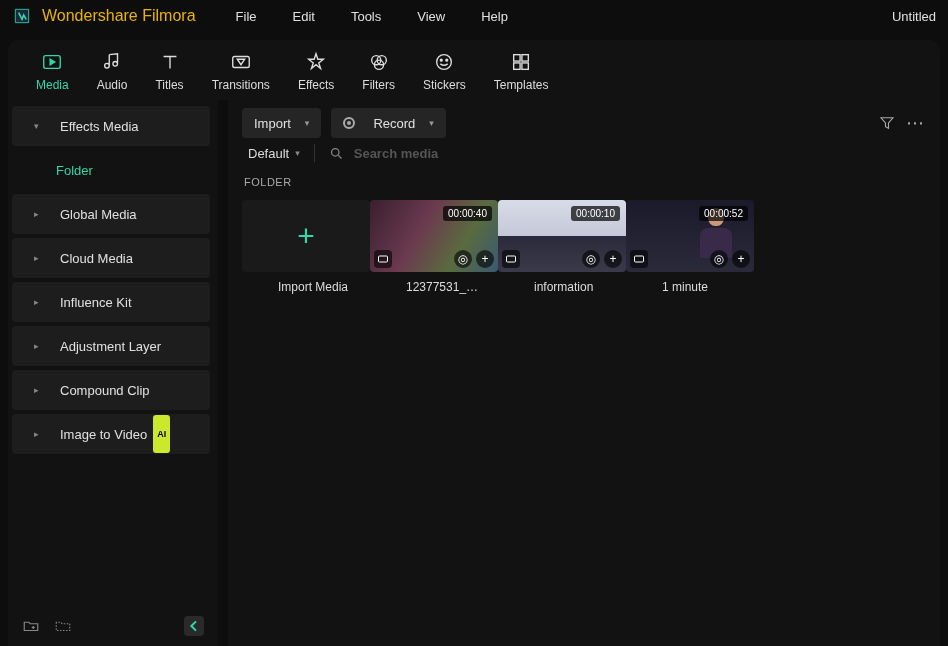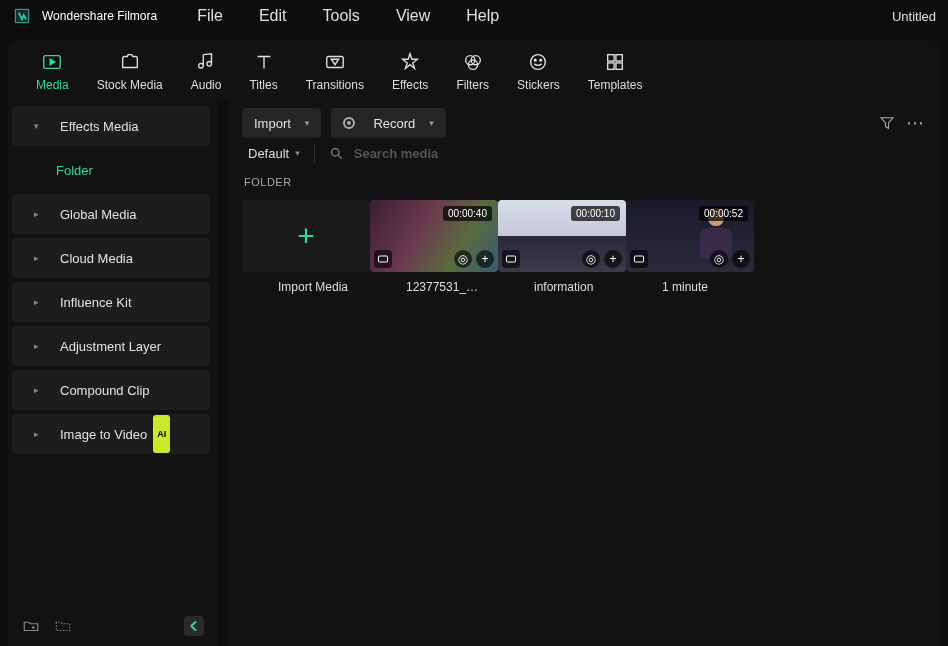--- a/index.html
+++ b/index.html
@@ -1,22 +1,22 @@
 <!DOCTYPE html>
 <html><head>
   <meta charset="utf-8">
   <style>
     * { margin: 0; padding: 0; box-sizing: border-box; font-family: -apple-system, BlinkMacSystemFont, "Segoe UI", sans-serif; }
     body { background: #0d0d0d; color: #e0e0e0; width: 948px; height: 646px; overflow: hidden; user-select: none; }
     
     .title-bar { display: flex; align-items: center; padding: 0 12px; height: 32px; background: #0d0d0d; }
     .logo { width: 20px; height: 20px; margin-right: 10px; display: flex; align-items: center; justify-content: center; }
-    .app-title { font-size: 12px; font-weight: 500; color: #ffffff; margin-right: 40px; }
+    .app-title { font-size: 16px; font-weight: 500; color: #eab308; margin-right: 40px; }
     .menu-bar { display: flex; gap: 36px; }
-    .menu-item { font-size: 16px; color: #e0e0e0; cursor: pointer; }
+    .menu-item { font-size: 13px; color: #e0e0e0; cursor: pointer; }
     .doc-title { margin-left: auto; font-size: 13px; color: #e0e0e0; }
     
     .tab-bar { display: flex; gap: 28px; padding: 10px 28px 8px; background: #121212; border-radius: 10px 10px 0 0; margin: 8px 8px 0 8px; }
     .tab-item { display: flex; flex-direction: column; align-items: center; gap: 4px; cursor: pointer; color: #ddd; font-size: 12px; }
     .tab-item.active { color: #33d6a8; }
     .tab-icon { width: 24px; height: 24px; display: flex; align-items: center; justify-content: center; }
     .tab-icon svg { width: 22px; height: 22px; stroke: currentColor; fill: none; stroke-width: 1.5; }
 
     .main-area { display: flex; height: calc(646px - 32px - 68px); margin: 0 8px 8px 8px; }
     
@@ -91,28 +91,20 @@
 
 <div class="tab-bar">
   <div class="tab-item active">
     <span class="tab-icon">
         <svg viewBox="0 0 24 24">
           <rect x="3" y="5" width="18" height="14" rx="2"></rect>
           <polygon points="10,9 10,15 15,12" fill="currentColor"></polygon>
         </svg>
       </span>
     <span>Media</span>
-  </div>
-  <div class="tab-item">
-    <span class="tab-icon">
-        <svg viewBox="0 0 24 24">
-          <path d="M4 8 L4 18 L20 18 L20 8 M4 8 Q4 6 6 6 L9 6 L10 4 L14 4 L15 6 L18 6 Q20 6 20 8"></path>
-        </svg>
-      </span>
-    <span>Stock Media</span>
   </div>
   <div class="tab-item">
     <span class="tab-icon">
         <svg viewBox="0 0 24 24">
           <path d="M9 4 L9 16 M9 4 L18 3 L18 14 M9 16 A2.5 2.5 0 1 1 4 16 A2.5 2.5 0 1 1 9 16 M18 14 A2.5 2.5 0 1 1 13 14 A2.5 2.5 0 1 1 18 14"></path>
         </svg>
       </span>
     <span>Audio</span>
   </div>
   <div class="tab-item">

